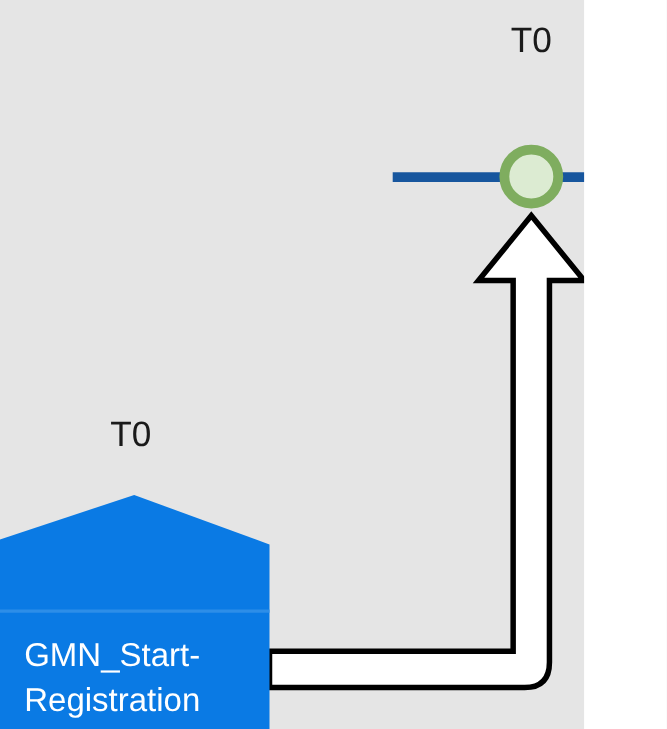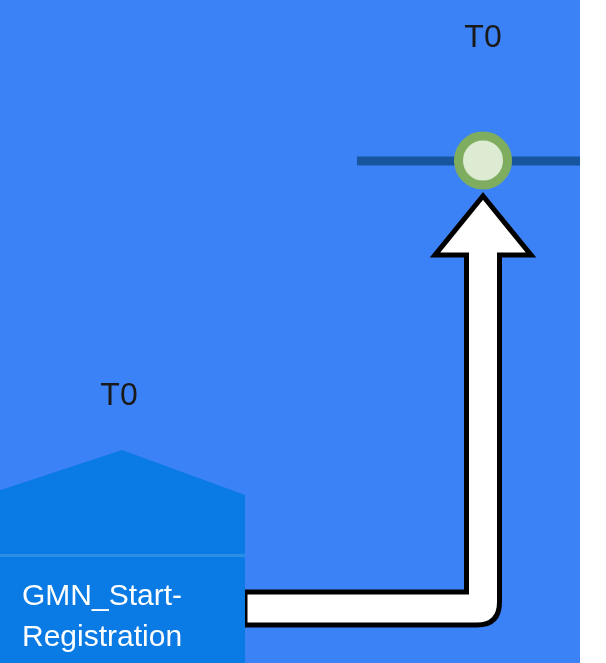--- a/index.html
+++ b/index.html
@@ -6,23 +6,23 @@
   html, body {
     margin: 0;
     padding: 0;
     background: #ffffff;
   }
   body {
     font-family: "Liberation Sans", sans-serif;
   }
   #canvas {
     position: relative;
-    width: 580px;
+    width: 531px;
     height: 663px;
-    background: #3b82f6;
+    background: #e5e5e5;
     overflow: hidden;
   }
   #diagram-svg {
     position: absolute;
     top: 0;
     left: 0;
     width: 606px;
     height: 663px;
     display: block;
   }

